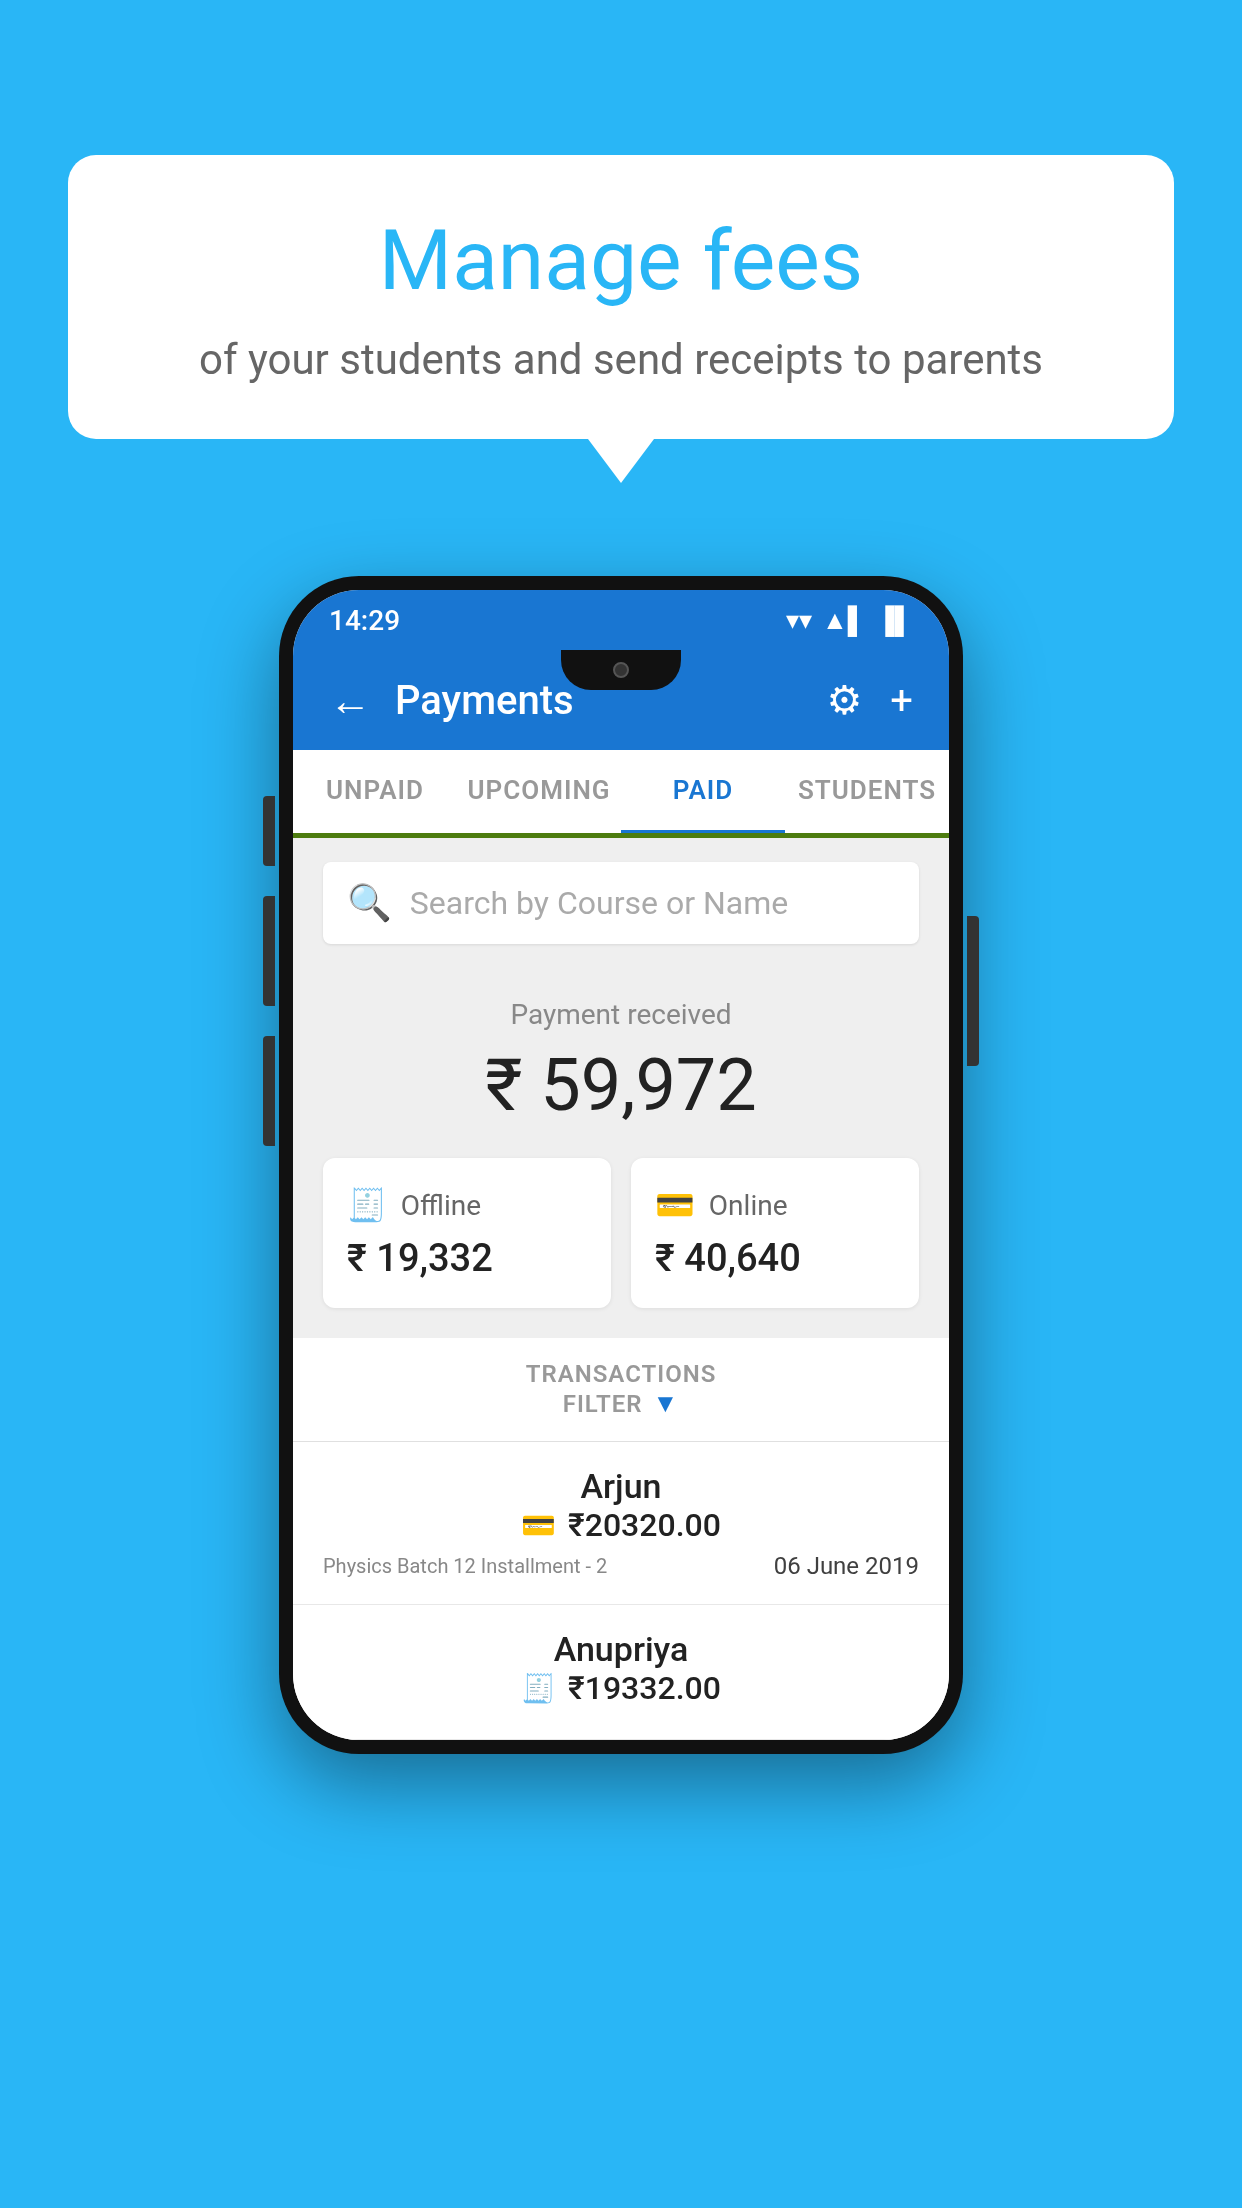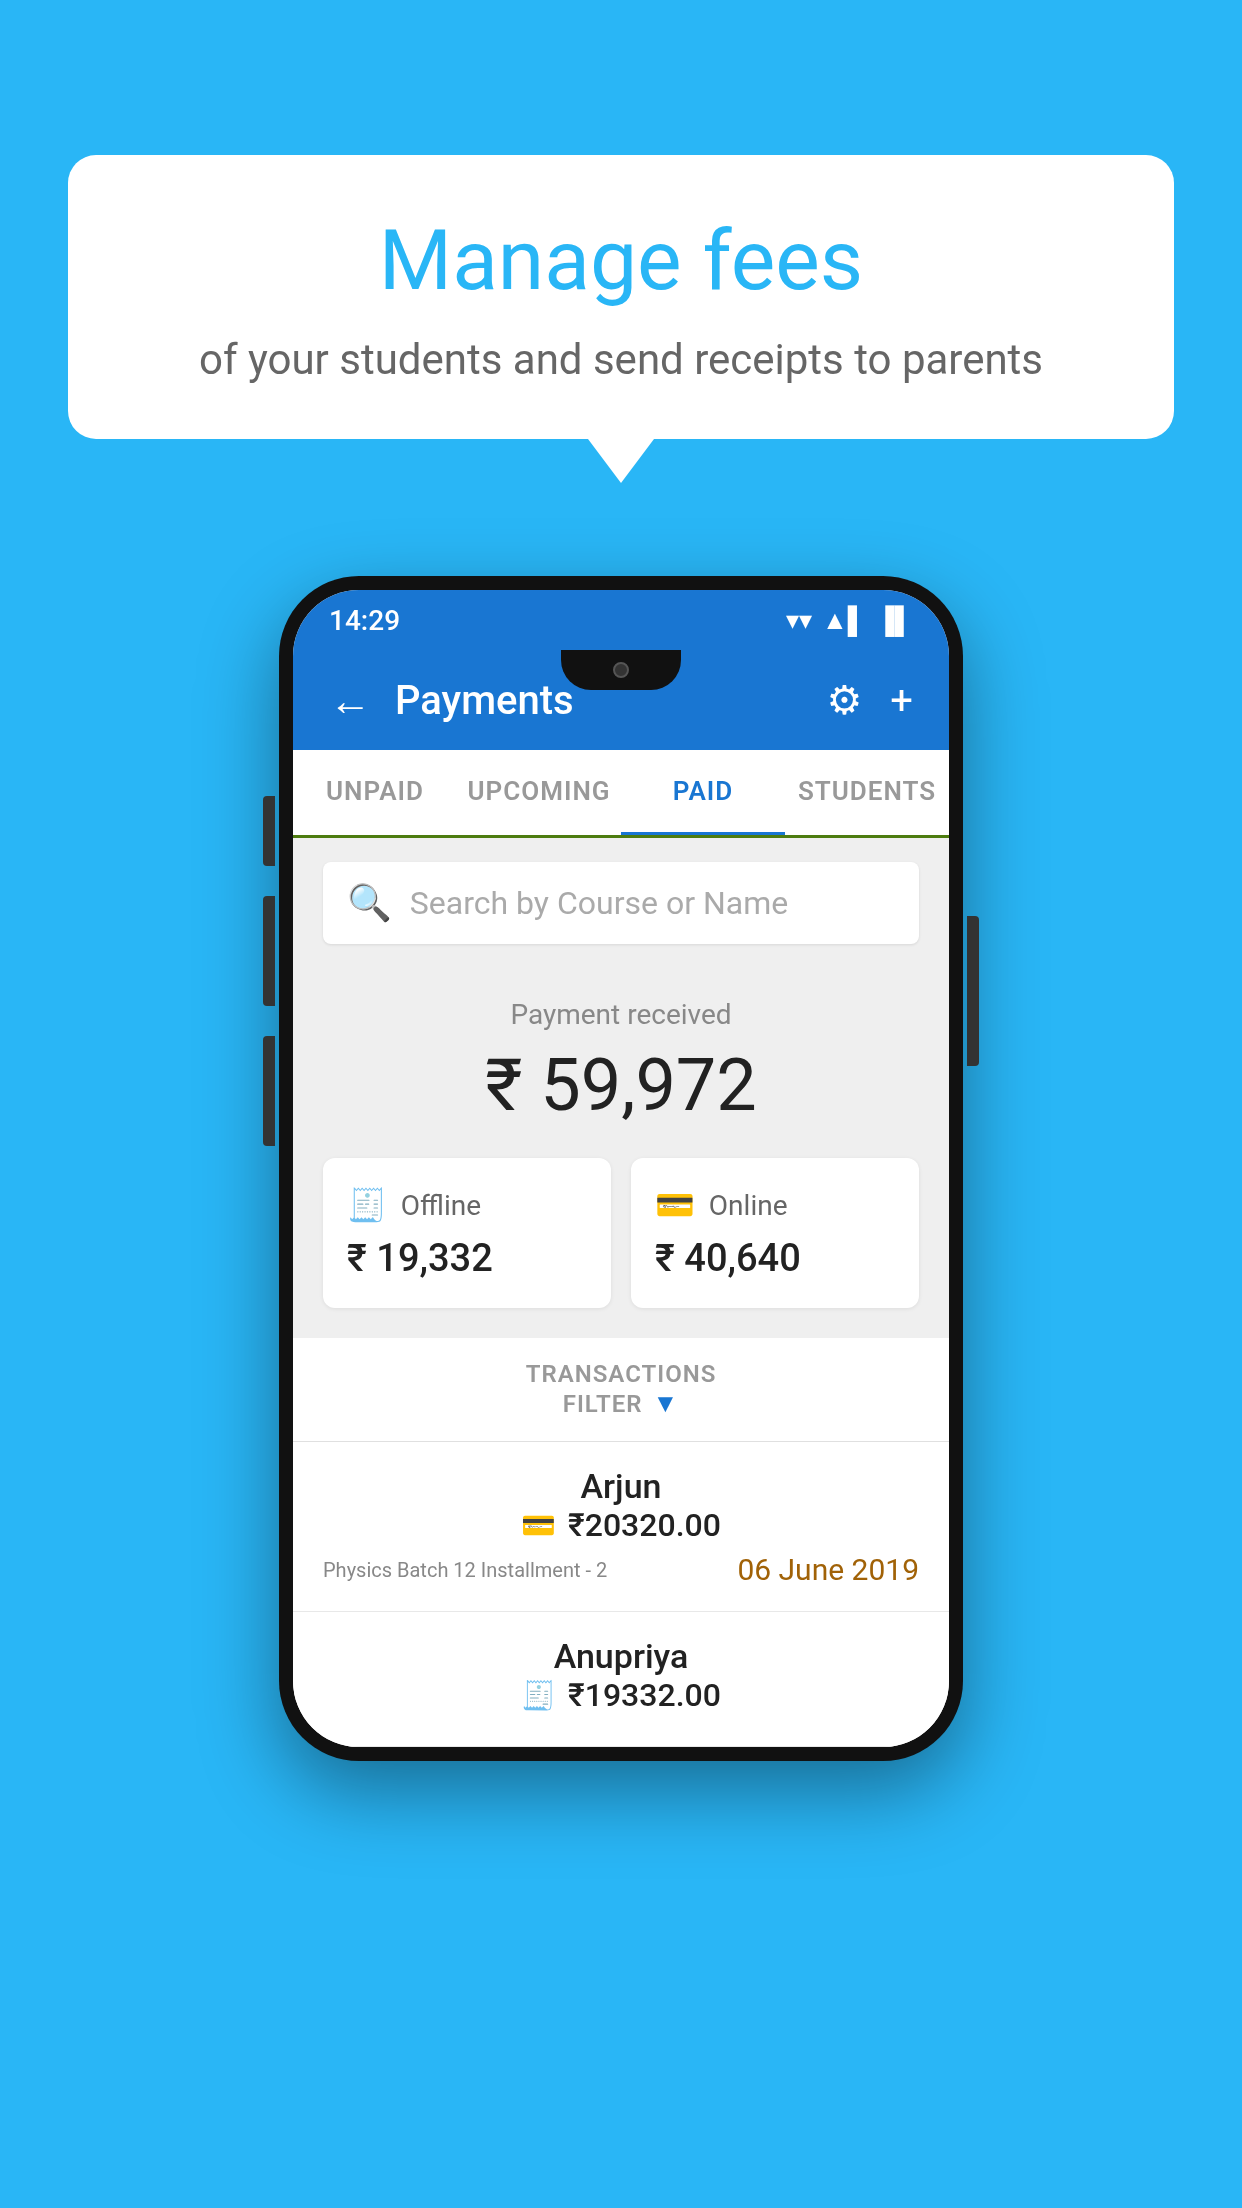--- a/index.html
+++ b/index.html
@@ -164,21 +164,21 @@
     .gear-btn, .plus-btn {
       color: #fff;
       font-size: 40px;
       cursor: pointer;
     }
 
     
     .tabs-bar {
       background: #fff;
       display: flex;
-      border-bottom: 3px solid #4d7c0f;
+      border-bottom: 5px solid #4d7c0f;
       height: 88px;
     }
 
     .tab-item {
       flex: 1;
       display: flex;
       align-items: center;
       justify-content: center;
       font-size: 26px;
       font-weight: 600;
@@ -354,22 +354,22 @@
       align-items: center;
       justify-content: space-between;
     }
 
     .transaction-course {
       color: #888;
       font-size: 20px;
     }
 
     .transaction-date {
-      color: #a16207;
-      font-size: 30px;
+      color: #404040;
+      font-size: 24px;
     }
 
     
     .phone-side-btn-left {
       position: absolute;
       left: -16px;
       top: 220px;
       width: 12px;
       height: 70px;
       background: #333;

